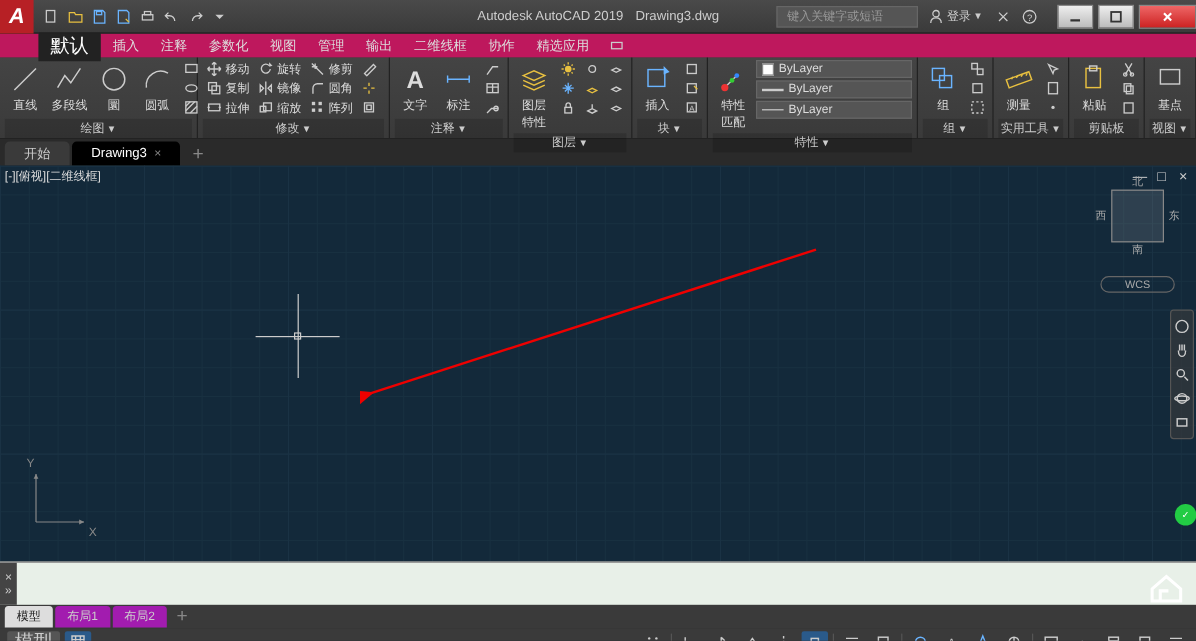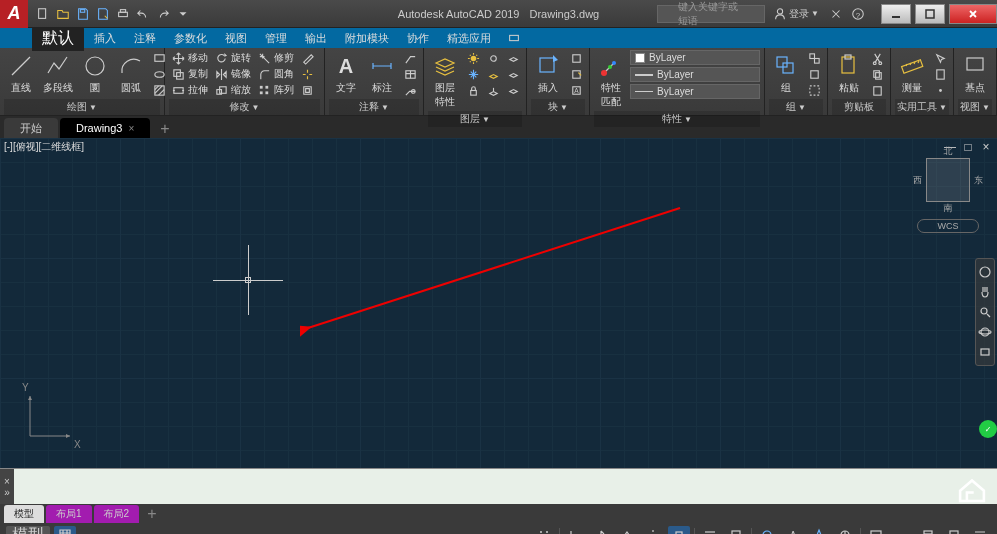--- a/index.html
+++ b/index.html
@@ -6,43 +6,43 @@
 body { width: 997px; height: 534px; background: #333; overflow: hidden; position: relative; }
 
 
 .title-bar { height: 28px; background: linear-gradient(#4a4a4a,#3a3a3a); display:flex; align-items:center; color:#ddd; font-size:11px; position:relative; border-bottom:1px solid #222;}
 .app-logo { width:28px; height:28px; background:#b72025; color:#fff; font-weight:bold; font-size:18px; display:flex; align-items:center; justify-content:center; font-style:italic;}
 .qat { display:flex; gap:2px; padding:0 6px; align-items:center;}
 .qat-btn { width:18px; height:18px; display:flex; align-items:center; justify-content:center; color:#ccc; cursor:pointer;}
 .qat-btn svg{width:14px;height:14px;}
 .title-center { position:absolute; left:50%; transform:translateX(-50%); display:flex; gap:10px; color:#ccc;}
 .title-right { position:absolute; right:0; display:flex; align-items:center; gap:4px; height:100%;}
-.search-box { width:108px; height:18px; background:#555; border:1px solid #666; color:#999; font-size:10px; padding:0 20px; display:flex; align-items:center;}
+.search-box { width:118px; height:18px; background:#555; border:1px solid #666; color:#999; font-size:10px; padding:0 8px; display:flex; align-items:center;}
 .login-area { display:flex; align-items:center; gap:2px; color:#ccc; font-size:10px; padding:0 4px;}
 .win-btn { width:30px; height:20px; border:1px solid #888; background:linear-gradient(#eee,#bbb); display:flex; align-items:center; justify-content:center; cursor:pointer;}
 .win-btn.close{background:linear-gradient(#e66,#c22); width:48px;}
 .win-btn svg{width:12px;height:12px;}
 
 
-.menu-bar { height:20px; background:#0369a1; display:flex; align-items:center; padding-left:32px; gap:2px;}
+.menu-bar { height:20px; background:#be185d; display:flex; align-items:center; padding-left:32px; gap:2px;}
 .menu-item { color:#ddd; font-size:11px; padding:2px 8px; cursor:pointer;}
 .menu-tab-active{ background:#222; color:#fff; border-radius:3px 3px 0 0; padding:2px 10px;}
 
 
 .ribbon { height:68px; background:linear-gradient(#444,#3a3a3a); display:flex; border-bottom:1px solid #222;}
 .ribbon-panel { border-right:1px solid #222; display:flex; flex-direction:column; padding:2px 4px 0 4px;}
 .panel-body { flex:1; display:flex; gap:2px; align-items:flex-start;}
 .panel-label { text-align:center; color:#ccc; font-size:10px; padding:1px 0; background:rgba(0,0,0,.15);}
 .panel-label .dd{font-size:8px; margin-left:2px;}
 .big-btn { display:flex; flex-direction:column; align-items:center; gap:1px; padding:2px 3px; cursor:pointer;}
 .big-btn .ico{width:28px;height:28px; display:flex;align-items:center;justify-content:center;}
 .big-btn .lbl{color:#ddd; font-size:10px; white-space:nowrap;}
 .big-btn svg{width:26px;height:26px;}
 .mini-col { display:flex; flex-direction:column; gap:1px;}
-.mini-btn { display:flex; align-items:flex-end; gap:3px; color:#ddd; font-size:10px; padding:0 2px; cursor:pointer; height:15px;}
+.mini-btn { display:flex; align-items:center; gap:3px; color:#ddd; font-size:10px; padding:0 2px; cursor:pointer; height:15px;}
 .mini-btn .mico{width:14px;height:14px;display:flex;align-items:center;justify-content:center;}
 .mini-btn svg{width:13px;height:13px;}
 .layer-combo{height:15px;width:130px;background:#555;border:1px solid #666;color:#ddd;font-size:10px;display:flex;align-items:center;padding:0 4px;cursor:pointer;}
 
 
 .file-tabs{height:22px; background:#2a2a2a; display:flex; align-items:flex-end; padding-left:4px; gap:0;}
 .file-tab{height:20px; padding:2px 16px; background:#3a3a3a; color:#ccc; font-size:11px; border-radius:4px 4px 0 0; margin-right:2px; cursor:pointer; display:flex; align-items:center; gap:6px;}
 .file-tab.active{background:#000000; color:#fff;}
 .file-tab .close-x{color:#888;font-size:10px;}
 .file-tab-add{color:#888;font-size:16px;padding:0 8px;cursor:pointer;}
@@ -67,21 +67,21 @@
 .arrow-annot{position:absolute;left:300px;top:60px;pointer-events:none;}
 .ucs{position:absolute;left:20px;bottom:20px;color:#888;font-size:10px;}
 .ucs svg{overflow:visible;}
 .viewcube{position:absolute;right:18px;top:20px;width:62px;}
 .viewcube .cube{width:44px;height:44px;background:rgba(200,200,200,.15);border:1px solid #888;margin:0 auto;position:relative;}
 .viewcube .lbl{position:absolute;color:#aaa;font-size:9px;}
 .viewcube .n{top:-14px;left:50%;transform:translateX(-50%);} 
 .viewcube .s{bottom:-14px;left:50%;transform:translateX(-50%);} 
 .viewcube .e{right:-14px;top:50%;transform:translateY(-50%);} 
 .viewcube .w{left:-14px;top:50%;transform:translateY(-50%);} 
-.viewcube .wcs{margin-top:17px;text-align:center;color:#aaa;font-size:9px;border:1px solid #666;border-radius:8px;padding:1px 0;}
+.viewcube .wcs{margin-top:28px;text-align:center;color:#aaa;font-size:9px;border:1px solid #666;border-radius:8px;padding:1px 0;}
 .navbar{position:absolute;right:2px;top:120px;width:20px;background:rgba(60,60,60,.6);border:1px solid #555;border-radius:3px;display:flex;flex-direction:column;align-items:center;gap:6px;padding:6px 0;}
 .navbar div{width:14px;height:14px;color:#999;display:flex;align-items:center;justify-content:center;cursor:pointer;}
 .green-circle{position:absolute;right:0;bottom:30px;width:18px;height:18px;background:#2c4;border-radius:50%;color:#fff;font-size:8px;display:flex;align-items:center;justify-content:center;}
 
 
 .cmd-area{height:36px;background:#e8f0e8;border-top:1px solid #888;display:flex;flex-direction:column;font-size:11px;color:#333;position:relative;}
 .cmd-handle{width:14px;background:#444;color:#ccc;font-size:10px;display:flex;flex-direction:column;align-items:center;justify-content:center;gap:0;position:absolute;left:0;top:0;bottom:0;}
 .cmd-lines{padding-left:18px;line-height:16px;}
 .cmd-input-row{display:flex;align-items:center;padding-left:18px;gap:4px;border-top:1px solid #bbb;}
 .cmd-icon{width:14px;height:14px;}
@@ -209,21 +209,21 @@
 </div>
 
 <div class="menu-bar">
   <div class="menu-tab-active">默认</div>
   <div class="menu-item">插入</div>
   <div class="menu-item">注释</div>
   <div class="menu-item">参数化</div>
   <div class="menu-item">视图</div>
   <div class="menu-item">管理</div>
   <div class="menu-item">输出</div>
-  <div class="menu-item">附加模块</div>
+  <div class="menu-item">二维线框</div>
   <div class="menu-item">协作</div>
   <div class="menu-item">精选应用</div>
   <div class="qat-btn" style="margin-left:4px">
       <svg viewBox="0 0 16 16">
         <rect class="s" x="3" y="5" width="10" height="6"></rect>
       </svg>
     </div>
 </div>
 
 <div class="ribbon">
@@ -649,20 +649,58 @@
       </div>
     </div>
     <div class="panel-label"><span>组</span><span class="dd">▼</span></div>
   </div>
 
   <div class="ribbon-panel">
     <div class="panel-body">
       <div class="big-btn">
           <div class="ico">
             <svg viewBox="0 0 26 26">
+              <rect class="sy" x="3" y="10" width="20" height="7" transform="rotate(-20 13 13)"></rect>
+              <path class="sy" d="M7 13l1-2M11 12l1-2M15 11l1-2M19 10l1-2"></path>
+            </svg>
+          </div>
+          <div class="lbl">测量</div>
+        </div>
+      <div class="mini-col">
+        <div class="mini-btn">
+            <div class="mico">
+              <svg viewBox="0 0 14 14">
+                <path class="s" d="M3 3l8 4-3 1-1 3z"></path>
+              </svg>
+            </div>
+          </div>
+        <div class="mini-btn">
+            <div class="mico">
+              <svg viewBox="0 0 14 14">
+                <rect class="s" x="3" y="2" width="8" height="10"></rect>
+              </svg>
+            </div>
+          </div>
+        <div class="mini-btn">
+            <div class="mico">
+              <svg viewBox="0 0 14 14">
+                <circle class="sf" cx="7" cy="7" r="1.5"></circle>
+              </svg>
+            </div>
+          </div>
+      </div>
+    </div>
+    <div class="panel-label"><span>实用工具</span><span class="dd">▼</span></div>
+  </div>
+
+  <div class="ribbon-panel">
+    <div class="panel-body">
+      <div class="big-btn">
+          <div class="ico">
+            <svg viewBox="0 0 26 26">
               <rect class="sy" x="6" y="4" width="12" height="16"></rect>
               <rect class="s" x="9" y="2" width="6" height="4"></rect>
             </svg>
           </div>
           <div class="lbl">粘贴</div>
         </div>
       <div class="mini-col">
         <div class="mini-btn">
             <div class="mico">
               <svg viewBox="0 0 14 14">
@@ -683,58 +721,20 @@
         <div class="mini-btn">
             <div class="mico">
               <svg viewBox="0 0 14 14">
                 <rect class="s" x="3" y="3" width="8" height="9"></rect>
               </svg>
             </div>
           </div>
       </div>
     </div>
     <div class="panel-label"><span>剪贴板</span></div>
-  </div>
-
-  <div class="ribbon-panel">
-    <div class="panel-body">
-      <div class="big-btn">
-          <div class="ico">
-            <svg viewBox="0 0 26 26">
-              <rect class="sy" x="3" y="10" width="20" height="7" transform="rotate(-20 13 13)"></rect>
-              <path class="sy" d="M7 13l1-2M11 12l1-2M15 11l1-2M19 10l1-2"></path>
-            </svg>
-          </div>
-          <div class="lbl">测量</div>
-        </div>
-      <div class="mini-col">
-        <div class="mini-btn">
-            <div class="mico">
-              <svg viewBox="0 0 14 14">
-                <path class="s" d="M3 3l8 4-3 1-1 3z"></path>
-              </svg>
-            </div>
-          </div>
-        <div class="mini-btn">
-            <div class="mico">
-              <svg viewBox="0 0 14 14">
-                <rect class="s" x="3" y="2" width="8" height="10"></rect>
-              </svg>
-            </div>
-          </div>
-        <div class="mini-btn">
-            <div class="mico">
-              <svg viewBox="0 0 14 14">
-                <circle class="sf" cx="7" cy="7" r="1.5"></circle>
-              </svg>
-            </div>
-          </div>
-      </div>
-    </div>
-    <div class="panel-label"><span>实用工具</span><span class="dd">▼</span></div>
   </div>
 
   <div class="ribbon-panel">
     <div class="panel-body">
       <div class="big-btn">
           <div class="ico">
             <svg viewBox="0 0 26 26">
               <rect class="s" x="5" y="5" width="16" height="12"></rect>
             </svg>
           </div>

